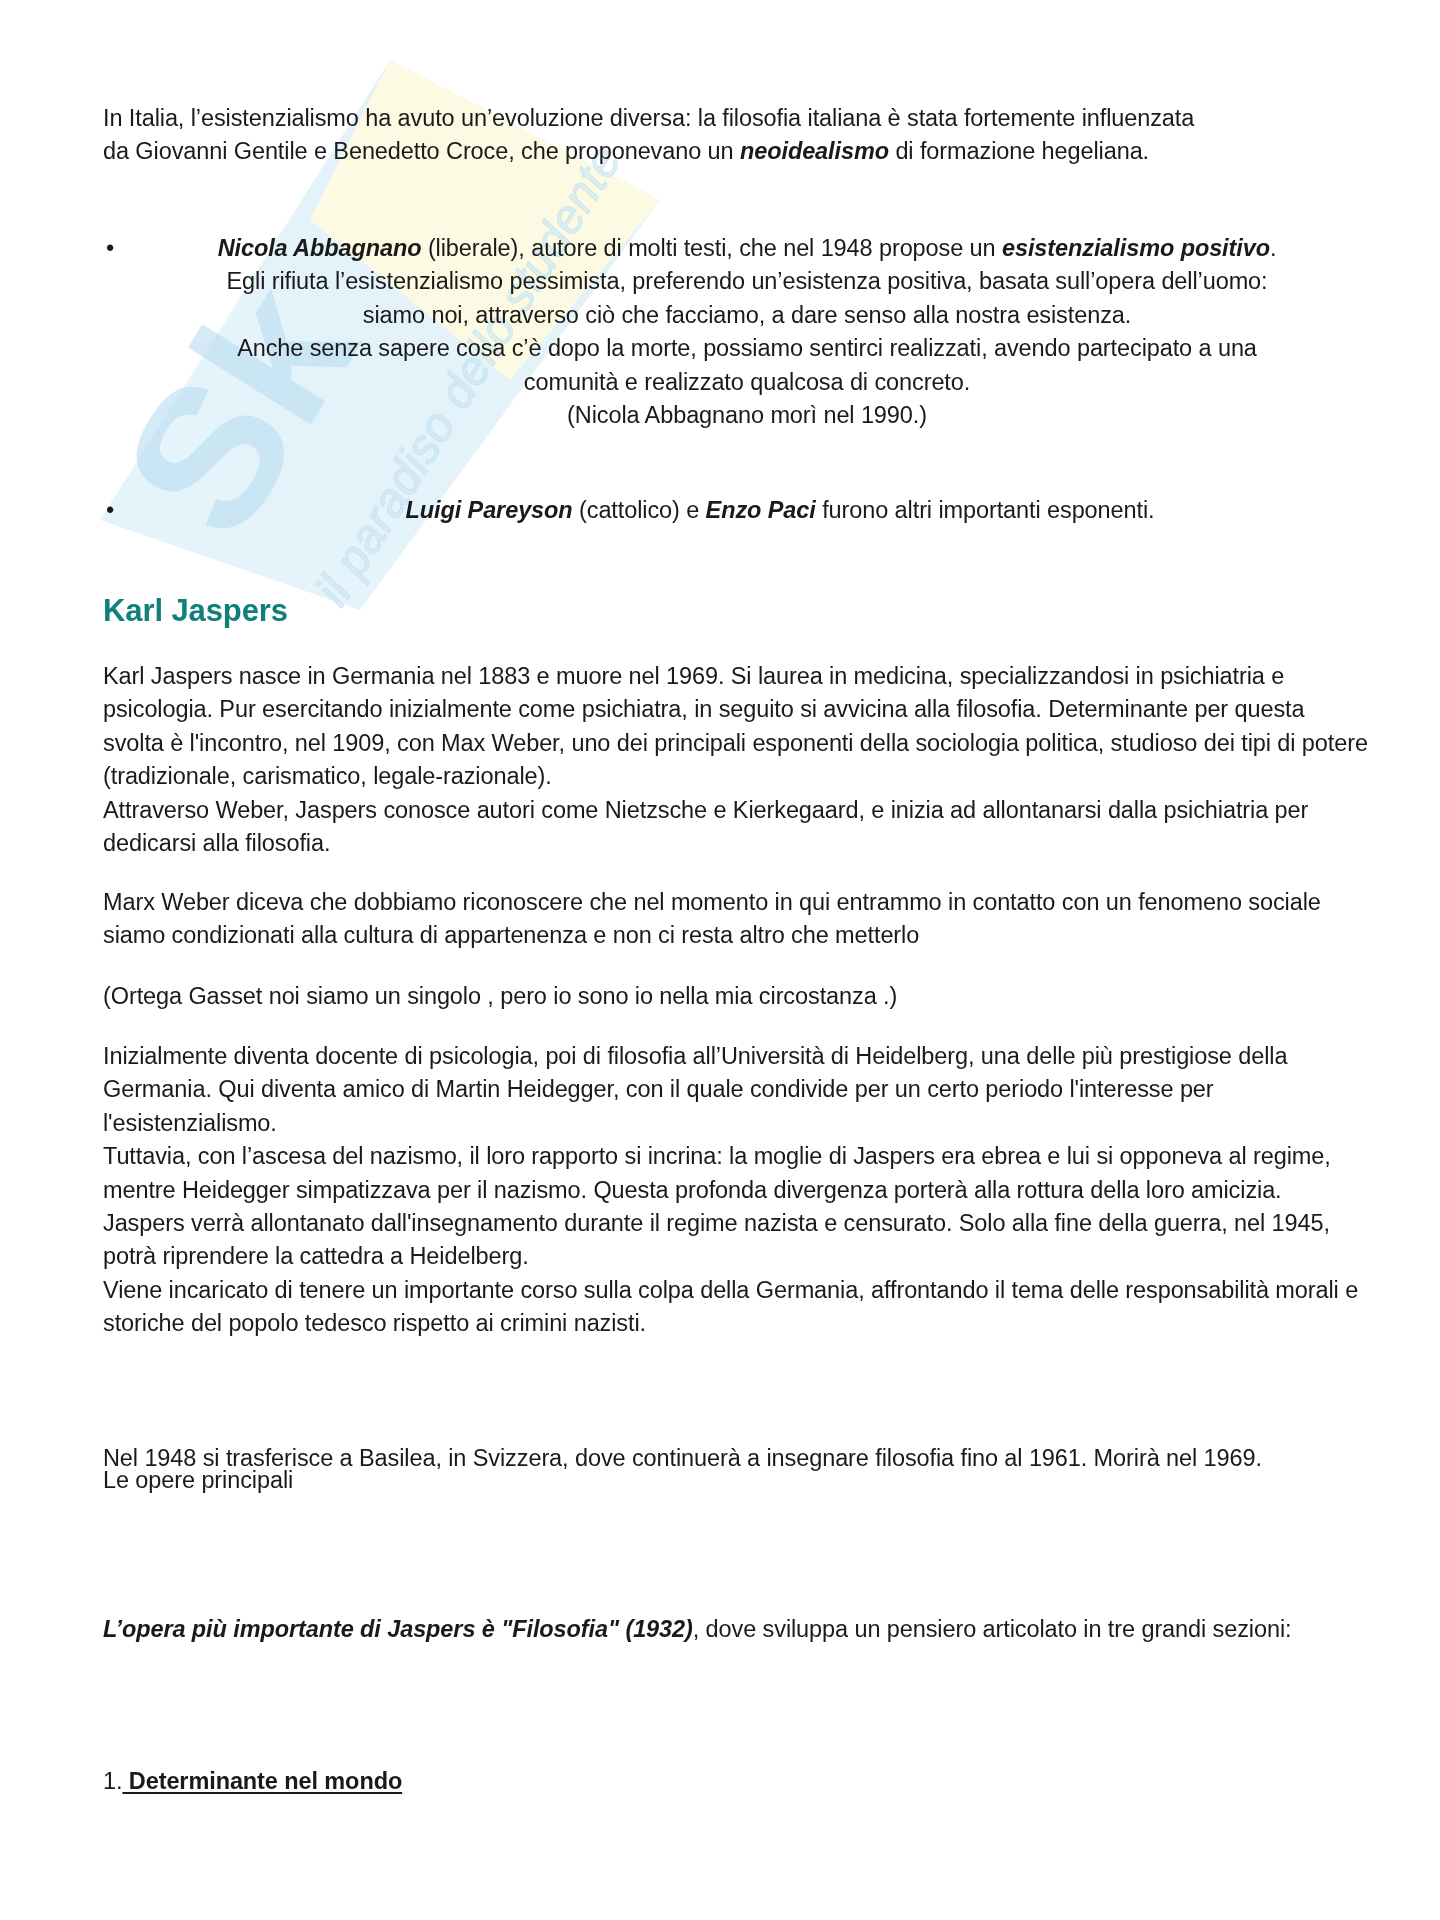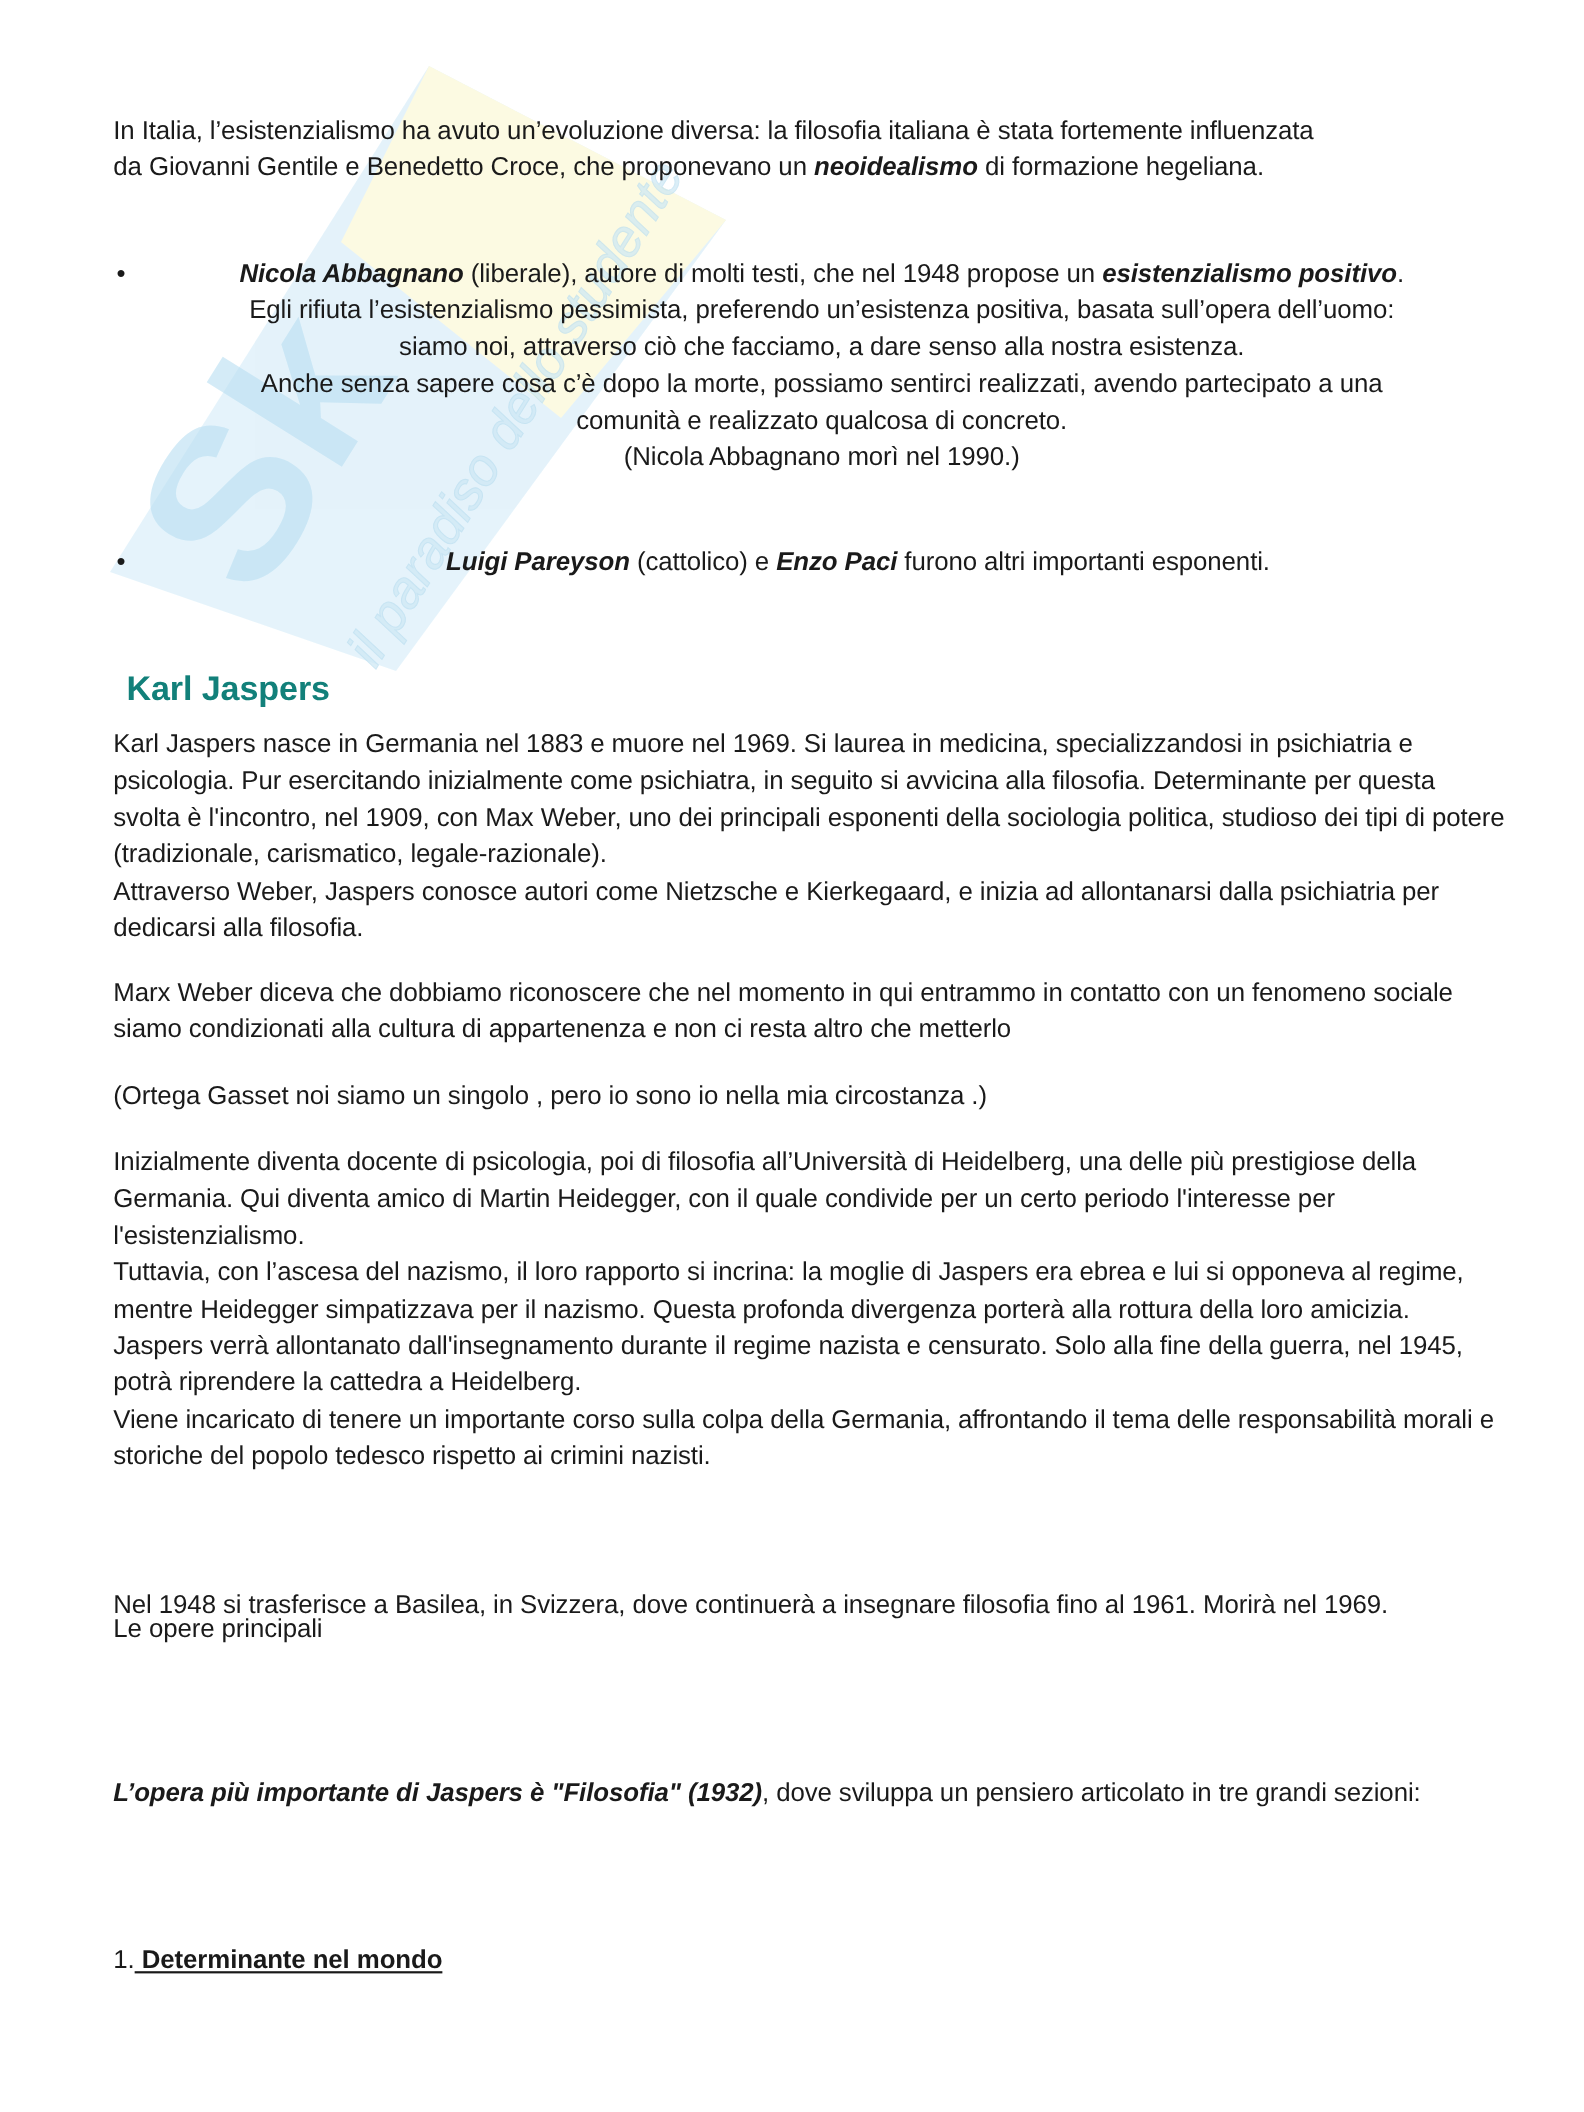--- a/index.html
+++ b/index.html
@@ -15,22 +15,22 @@
   .page {
     position: absolute; left: 103px; top: 0; width: 1260px; z-index: 1;
     font-size: 23.5px; line-height: 33.4px; letter-spacing: -0.1px;
   }
   .blk { position: absolute; left: 0; width: 1260px; margin: 0; }
   b { font-weight: bold; font-style: italic; }
   .bullet-row { position: absolute; left: 0; width: 1260px; }
   .bullet-dot { position: absolute; left: 3px; top: 0; }
   .bullet-body { position: absolute; left: 94px; width: 1166px; text-align: center; }
   .h2 {
-    position: absolute; left: 12px; color: #12807a; font-weight: bold;
-    font-size: 31px; line-height: 38px; margin-top: 15px;
+    position: absolute; left: 0; color: #12807a; font-weight: bold;
+    font-size: 31px; line-height: 38px;
   }
   .u { text-decoration: underline; text-underline-offset: 3px; font-weight: bold; }
 </style>
 </head>
 <body>
 
 <svg class="watermark" viewBox="0 0 600 560">
   <g opacity="0.55">
     <polygon points="40,470 330,10 600,150 300,560" fill="#cfe9f7"></polygon>
     <polygon points="330,10 600,150 450,330 250,170" fill="#fbf7cc"></polygon>

